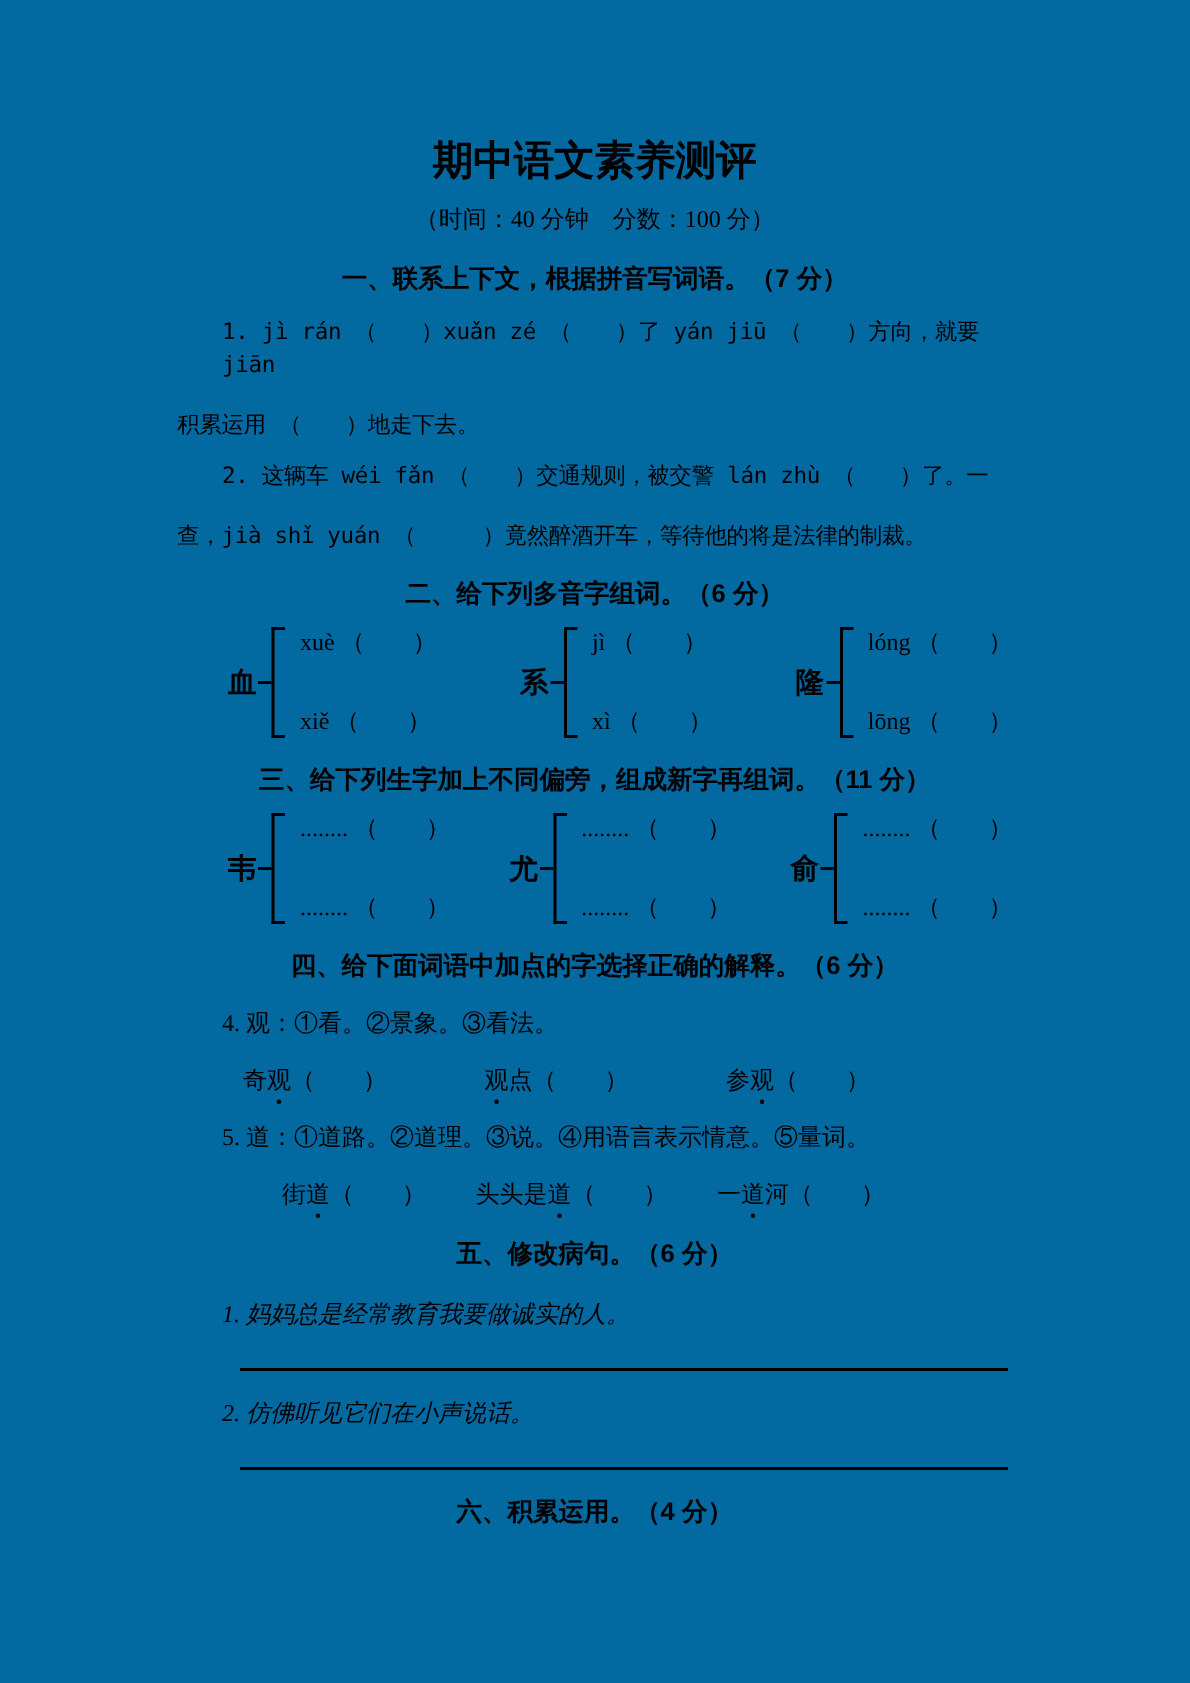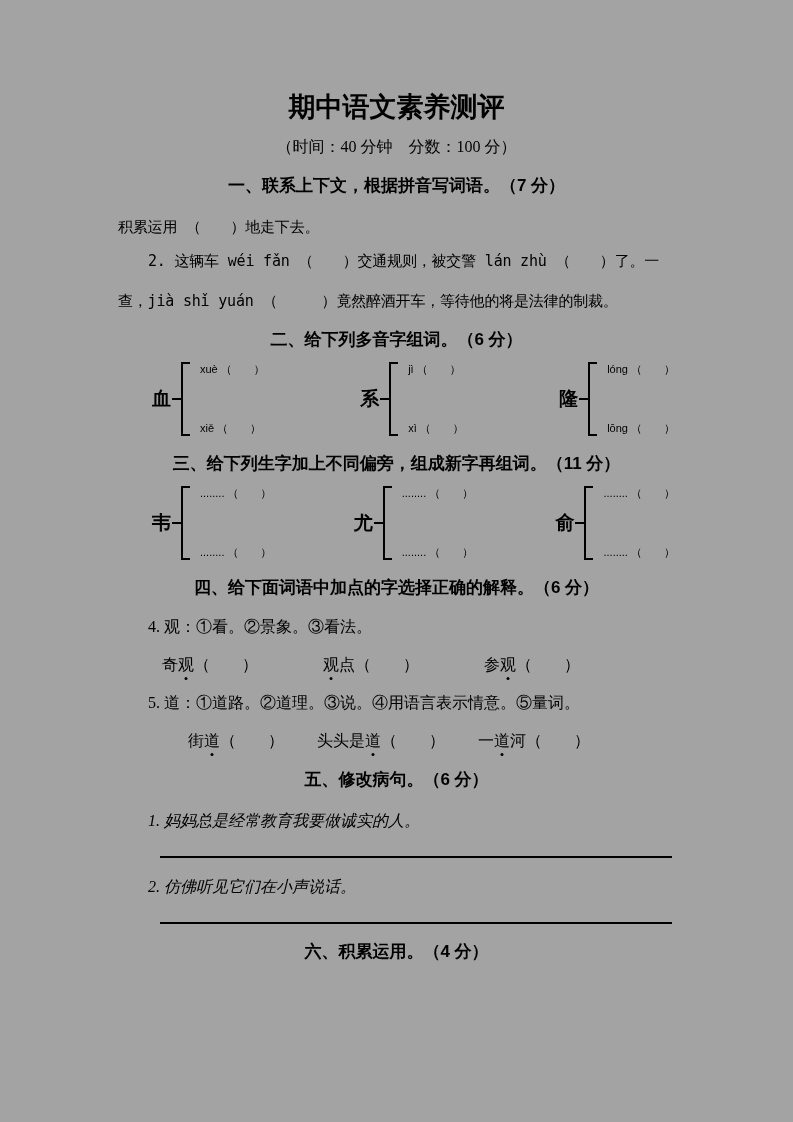--- a/index.html
+++ b/index.html
@@ -1,18 +1,18 @@
 <!DOCTYPE html>
 <html><head>
 <meta charset="utf-8">
 <style>
   html,body{margin:0;padding:0;background:#ffffff;}
   .page{
     width:793px;height:1122px;box-sizing:border-box;
-    background:#a3a3a3;color:#000;
+    background:#0369a1;color:#000;
     padding:0 118px;
     font-family:"Liberation Serif","DejaVu Serif",serif;
     overflow:hidden;
   }
   .title{
     margin:0;padding-top:90px;text-align:center;
     font-family:"Liberation Sans","DejaVu Sans",sans-serif;
     font-weight:bold;font-size:27px;line-height:34px;
   }
   .subtitle{
@@ -40,22 +40,22 @@
   .lead{width:9px;height:2px;background:#000;margin-left:1px;}
   .bracket{
     width:9px;align-self:stretch;
     border:2px solid #000;border-right:none;box-sizing:border-box;
   }
   .brows{
     display:flex;flex-direction:column;justify-content:space-between;
     height:74px;padding-left:10px;
   }
   .brow{
-    font-size:11px;white-space:pre;display:flex;align-items:center;
-    font-family:Liberation Sans, sans-serif;
+    font-size:16px;white-space:pre;display:flex;align-items:center;
+    font-family:Liberation Serif, serif;
   }
   .stem{font-size:16px;line-height:22px;margin:16px 0 0 30px;white-space:pre-wrap;}
   .word-row{display:flex;justify-content:space-between;margin-top:16px;font-size:16px;line-height:22px;}
   .word-row.q1{margin-left:44px;margin-right:95px;}
   .word-row.q2{margin-left:70px;margin-right:85px;}
   .word{white-space:pre;}
   .dotted{position:relative;display:inline-block;}
   .dotted::after{
     content:"";position:absolute;left:50%;bottom:-4px;
     width:3px;height:3px;border-radius:50%;background:#000;
@@ -66,20 +66,21 @@
 </style>
 </head>
 <body>
 
 <div class="page">
 
   <h1 class="title">期中语文素养测评</h1>
   <div class="subtitle">（时间：40 分钟　分数：100 分）</div>
 
   <div class="sec-heading">一、联系上下文，根据拼音写词语。（7 分）</div>
+  <div class="bline first">1. jì rán （　　）xuǎn zé （　　）了 yán jiū （　　）方向，就要 jiān</div>
   <div class="bline">积累运用 （　　）地走下去。</div>
   <div class="bline first">2. 这辆车 wéi fǎn （　　）交通规则，被交警 lán zhù （　　）了。一</div>
   <div class="bline">查，jià shǐ yuán （　　　）竟然醉酒开车，等待他的将是法律的制裁。</div>
 
   <div class="sec-heading">二、给下列多音字组词。（6 分）</div>
   <div class="brace-row">
     <div class="bgroup">
       <span class="bchar">血</span>
       <span class="lead"></span>
       <span class="bracket"></span>

